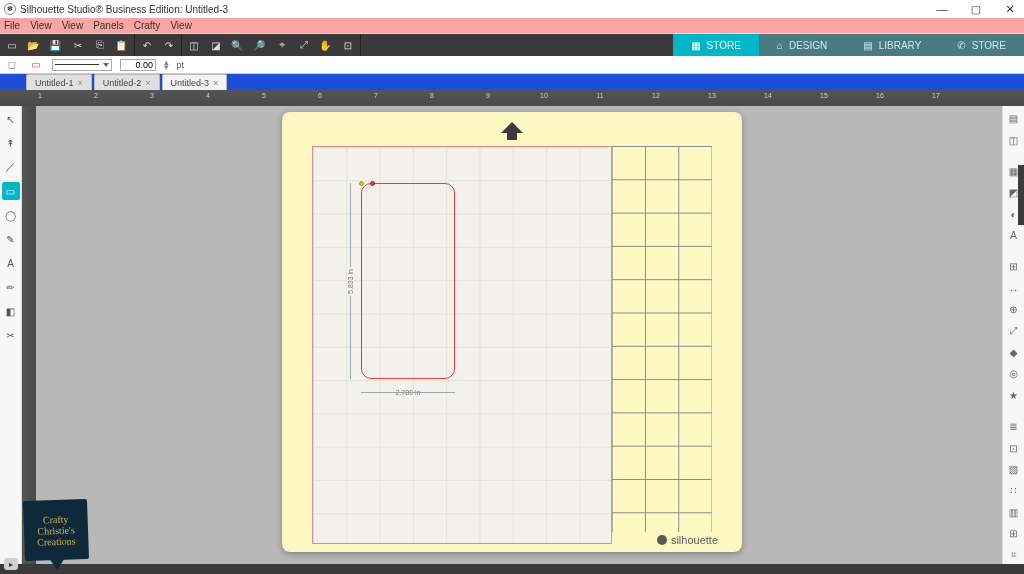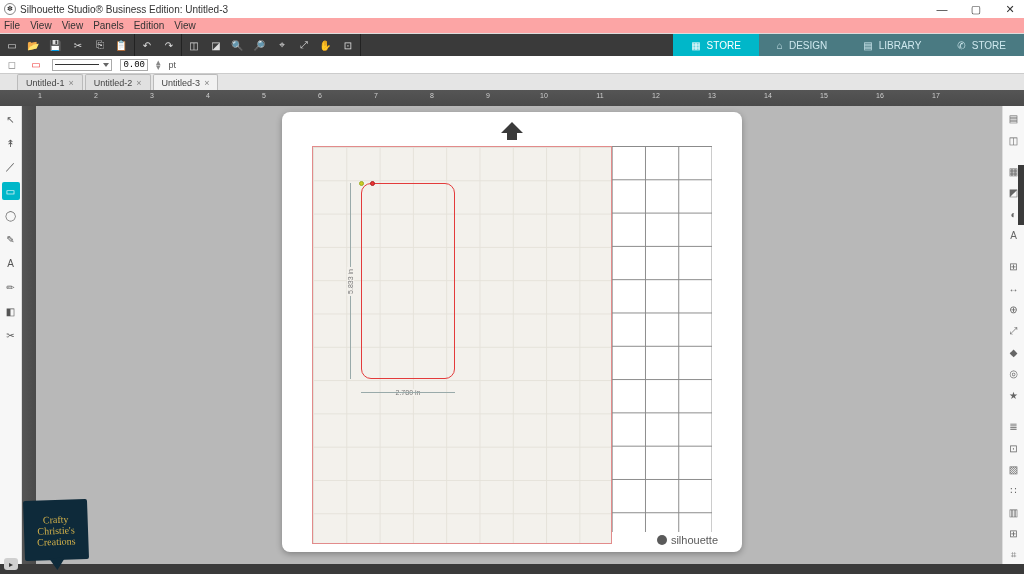--- a/index.html
+++ b/index.html
@@ -14,34 +14,34 @@
   .toolbar1 { height: 22px; background: #3a3a3a; display: flex; align-items: center; }
   .toolbar1 .seg { display:flex; align-items:center; height:100%; padding: 0 4px; gap:6px; border-right: 1px solid #222;}
   .tbtn { width: 16px; height: 16px; display:flex; align-items:center; justify-content:center; color:#ddd; cursor:pointer;}
   .navtabs { margin-left:auto; display:flex; height:100%;}
   .navtab { display:flex; align-items:center; gap:6px; padding: 0 18px; color:#cfe9ef; font-size:10px; cursor:pointer;}
   .navtab.active { background:#00b7c9; color:#fff;}
   .navtab:not(.active){ background:#4a7a82;}
   .toolbar2 { height: 18px; background: #fff; display:flex; align-items:center; padding: 0 4px; gap:8px; border-bottom:1px solid #ccc; color:#555;}
   .stroke-select { width: 60px; height:12px; border:1px solid #aaa; background:#fff; display:flex; align-items:center; justify-content:flex-end; padding:0 2px;}
   .caret-dn { border-left:3px solid transparent; border-right:3px solid transparent; border-top:4px solid #666;}
-  .num-in { width:28px; height:12px; border:1px solid #aaa; font-size:9px; text-align:right; padding:0 2px;font-family:Liberation Mono, monospace;}
-  .tabstrip { height: 16px; background: #e5e5e5; display:flex; align-items:flex-end; padding-left:17px; gap:2px;}
+  .num-in { width:36px; height:12px; border:1px solid #aaa; font-size:9px; text-align:right; padding:0 2px;}
+  .tabstrip { height: 16px; background: #1d4ed8; display:flex; align-items:flex-end; padding-left:26px; gap:2px;}
   .doctab { height: 16px; padding: 1px 8px; font-size: 9px; background:#e0e0e0; border: 1px solid #bbb; border-bottom:none; border-radius: 2px 2px 0 0; display:flex; align-items:center; gap:4px; color:#444; cursor:pointer;}
   .doctab.active { background:#f2f2f2;text-align:center; }
   .doctab .x { font-size:9px; color:#888;}
   .ruler-h { height: 16px; background: linear-gradient(#555,#4a4a4a); position:relative; color:#cfcfcf; font-size:7px;}
   .ruler-h .lab { position:absolute; top:2px; transform:translateX(-50%);}
   .main { display:flex; height: calc(574px - 18px - 16px - 22px - 18px - 16px - 16px - 10px); }
   .lefttools { width: 22px; background: #f7f7f7; display:flex; flex-direction:column; align-items:center; padding-top:4px; gap:6px; border-right:1px solid #ddd;}
   .ltool { width:18px; height:18px; display:flex; align-items:center; justify-content:center; color:#555; cursor:pointer; border-radius:2px;}
   .ltool.active { background:#00b7c9; color:#fff;}
   .canvaswrap { flex:1; background:#b8b8b8; position:relative; display:flex; justify-content:center; align-items:flex-start; overflow:hidden;}
   .ruler-v { width:14px; background:linear-gradient(90deg,#555,#4a4a4a); position:absolute; left:0; top:0; bottom:0;}
-  .mat { margin-top:6px; width:460px; height:440px; background:#ffffff; border-radius:8px; position:relative; box-shadow: 0 2px 6px rgba(0,0,0,.3);}
+  .mat { margin-top:6px; width:460px; height:440px; background:#fef9c3; border-radius:8px; position:relative; box-shadow: 0 2px 6px rgba(0,0,0,.3);}
   .mat .arrow { position:absolute; top:10px; left:50%; transform:translateX(-50%); color:#3a3a3a;}
   .matgrid { position:absolute; inset: 34px 30px 20px 30px; }
   .cell-overlay { position:absolute; inset:0; background-image: linear-gradient(#8a8a8a 1px, transparent 1px), linear-gradient(90deg,#8a8a8a 1px, transparent 1px); background-size: 33.3px 33.3px;}
   .paper { position:absolute; left:0; top:0; width:300px; height:398px; background:#f3f1ec; border:1px solid #e28b8b;}
   .paper .grid { position:absolute; inset:0; background-image: linear-gradient(#e5e2da 1px, transparent 1px), linear-gradient(90deg,#e5e2da 1px, transparent 1px); background-size: 33.3px 33.3px;}
   .shape { position:absolute; left:48px; top:36px; width:94px; height:196px; border:1.5px solid #e33b3b; border-radius:10px;}
   .handle { position:absolute; width:5px; height:5px; background:#cc2; border:1px solid #9a2; border-radius:50%;}
   .dim-v { position:absolute; left:30px; top:36px; width:14px; height:196px; display:flex; align-items:center; justify-content:center;}
   .dim-v .line { position:absolute; top:0; bottom:0; left:50%; width:1px; background:#9aa;}
   .dim-v .txt { background:#f3f1ec; transform: rotate(-90deg); font-size:7px; color:#777; padding:0 2px; white-space:nowrap;}
@@ -71,21 +71,21 @@
     <div class="winbtn">▢</div>
     <div class="winbtn">✕</div>
   </div>
 </div>
 
 <div class="menubar">
   <span>File</span>
   <span>View</span>
   <span>View</span>
   <span>Panels</span>
-  <span>Edition</span>
+  <span>Crafty</span>
   <span>View</span>
 </div>
 
 <div class="toolbar1">
   <div class="seg">
     <div class="tbtn">▭</div>
     <div class="tbtn">📂</div>
     <div class="tbtn">💾</div>
     <div class="tbtn">✂</div>
     <div class="tbtn">⎘</div>

